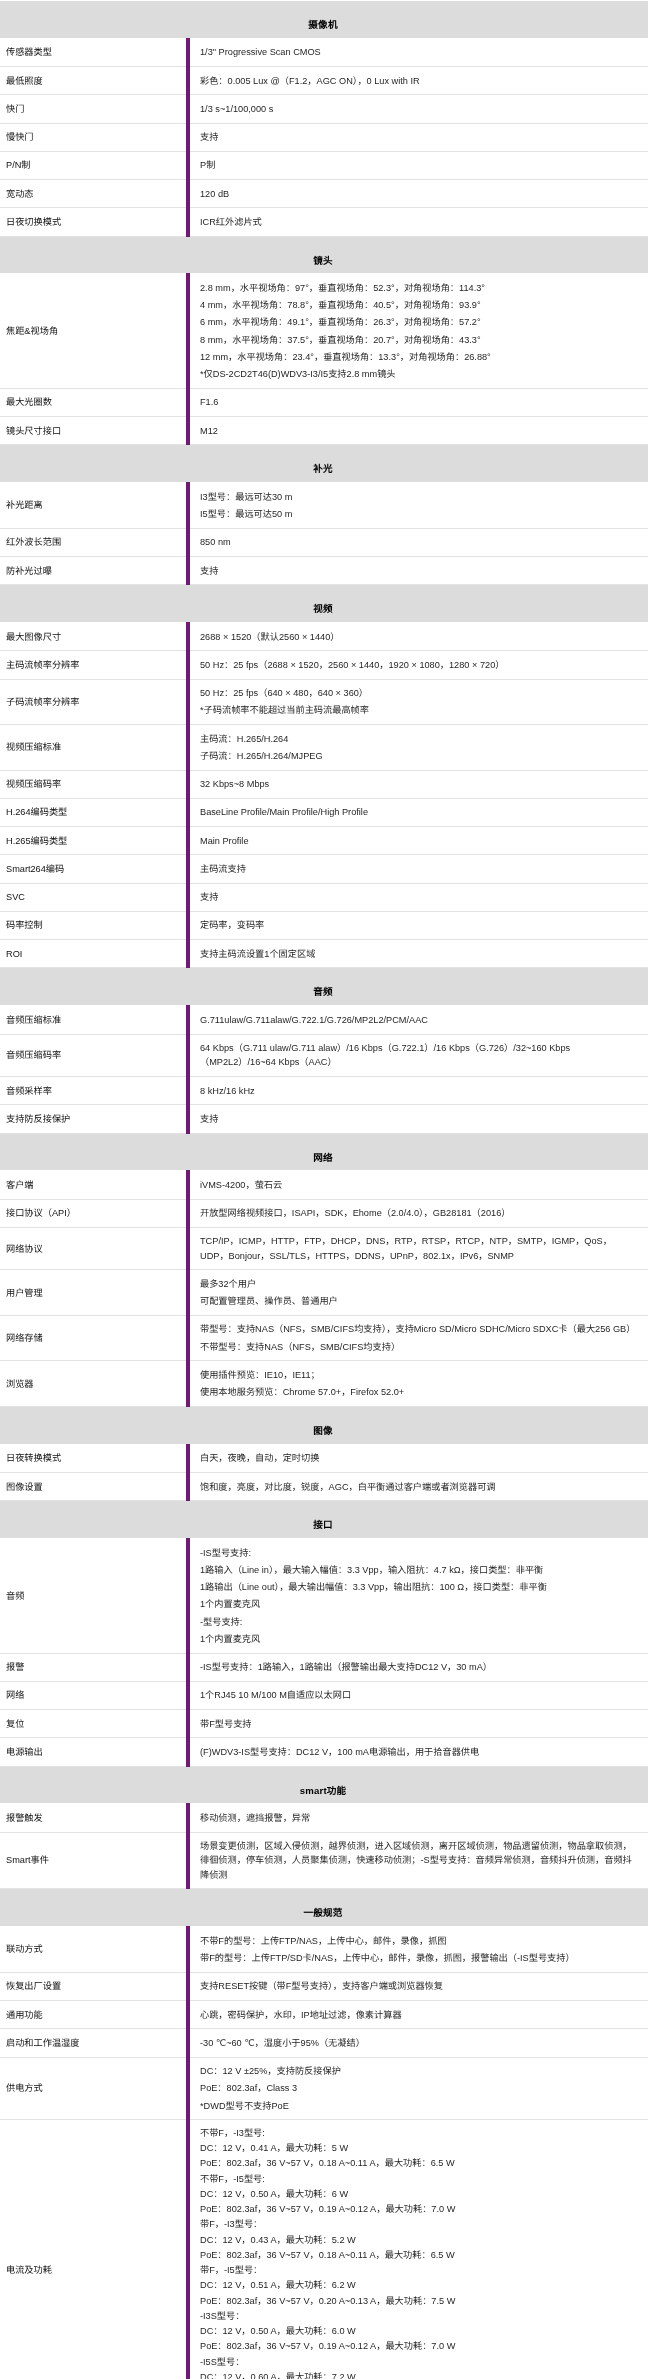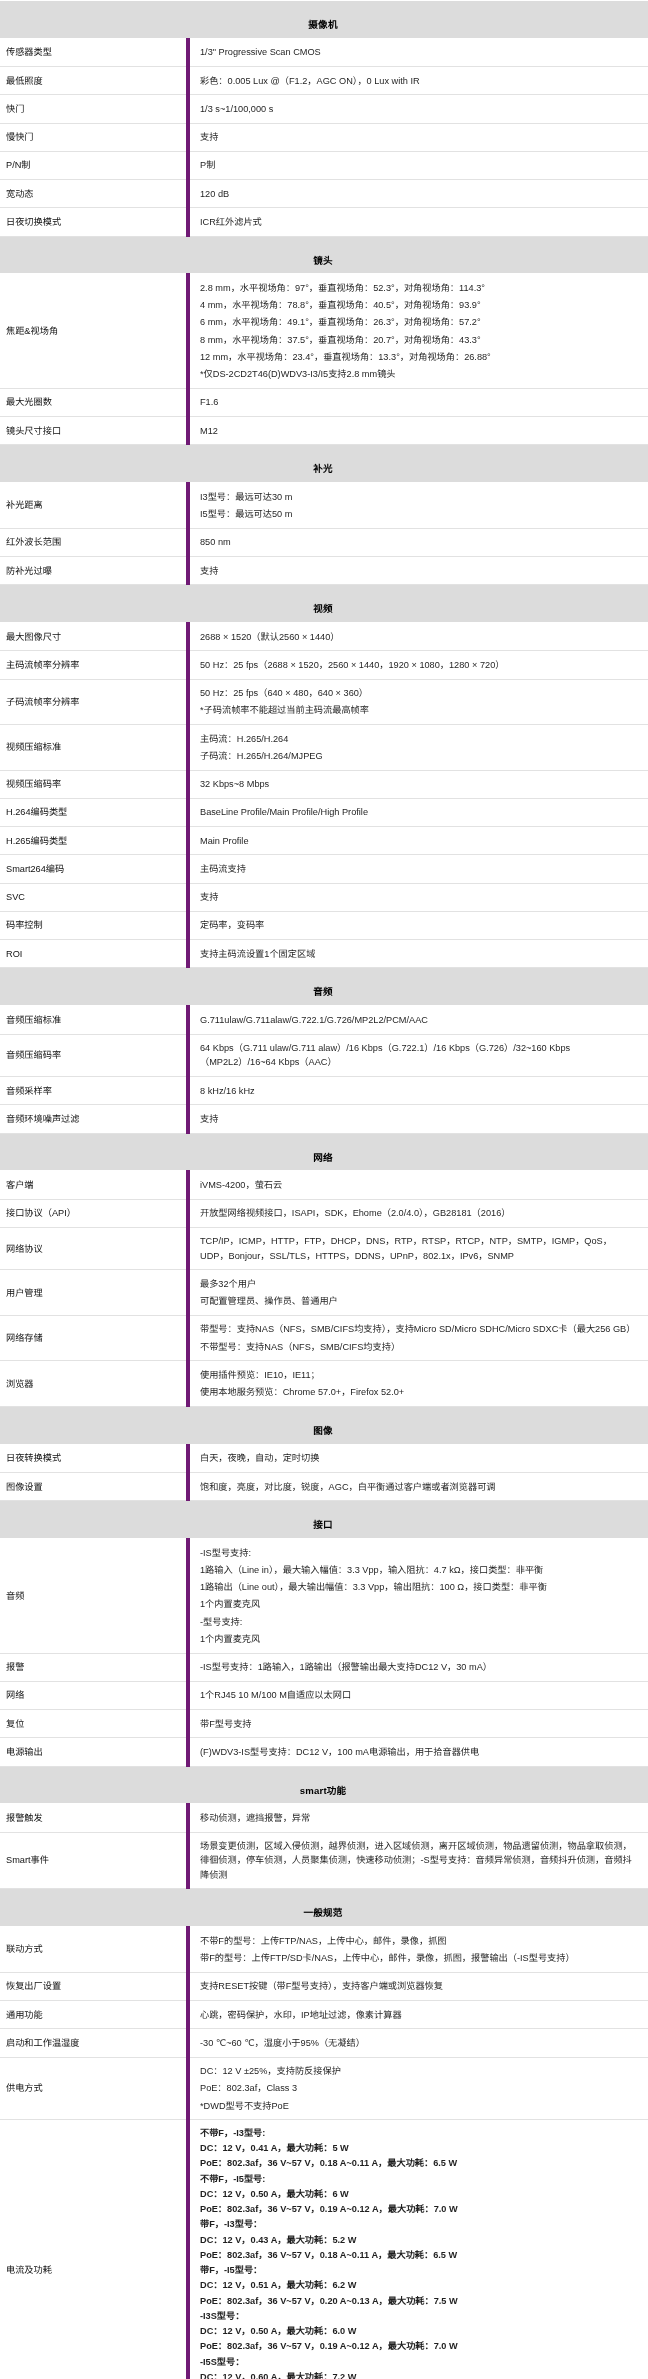--- a/index.html
+++ b/index.html
@@ -52,21 +52,21 @@
   tr.spec-row > td.value-cell {
     padding-left: 10px;
   }
   .val-line {
     display: block;
     margin: 0;
     padding: 1.5px 0;
     white-space: normal;
     word-break: break-word;
   }
-  .val-line.tight { padding: 0.5px 0; font-weight: bold; }
+  .val-line.tight { padding: 0.5px 0; }
   .label-text { display: block; }
 </style>
 </head>
 <body>
 
 <div id="spec-root">
   <table class="spec-table">
     <colgroup>
       <col class="c-label">
       <col class="c-value">
@@ -306,21 +306,21 @@
         <tr class="spec-row">
           <td class="label-cell">
             <span class="label-text">音频采样率</span>
           </td>
           <td class="value-cell">
             <span class="val-line">8 kHz/16 kHz</span>
           </td>
         </tr>
         <tr class="spec-row">
           <td class="label-cell">
-            <span class="label-text">音频环境噪声过滤</span>
+            <span class="label-text">支持防反接保护</span>
           </td>
           <td class="value-cell">
             <span class="val-line">支持</span>
           </td>
         </tr>
         <tr class="section-row">
           <td colspan="2">网络</td>
         </tr>
         <tr class="spec-row">
           <td class="label-cell">

